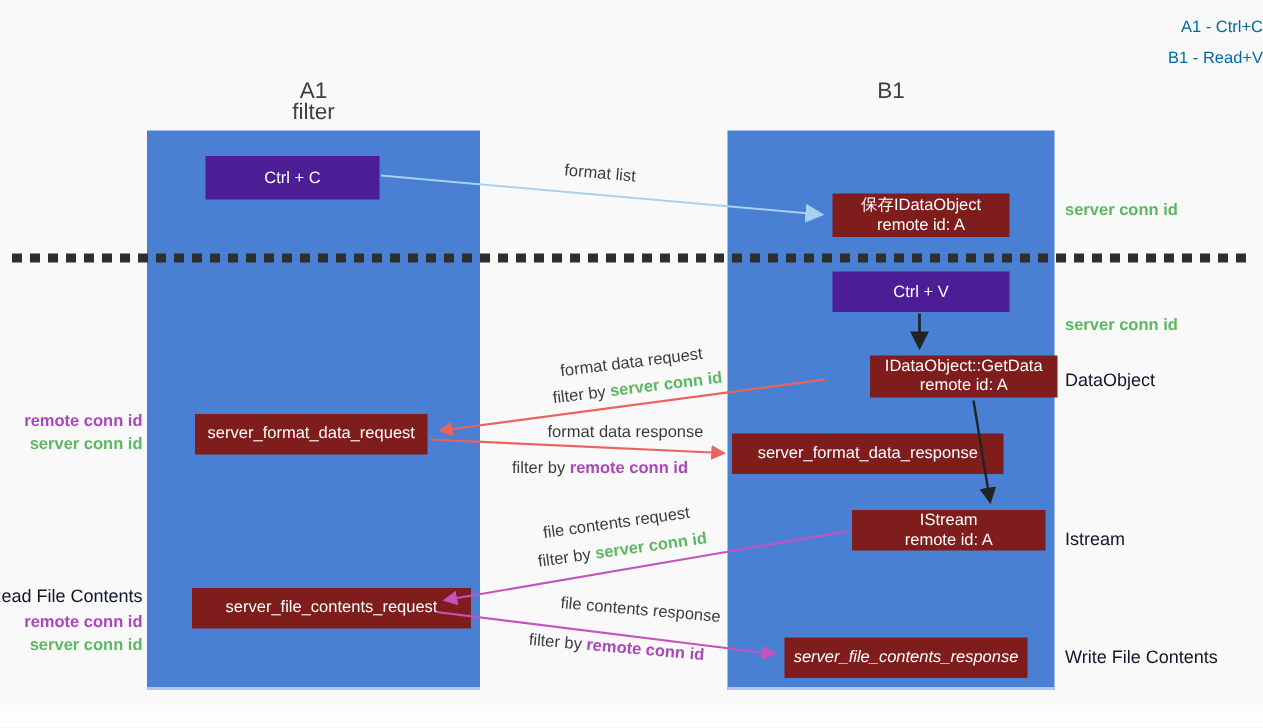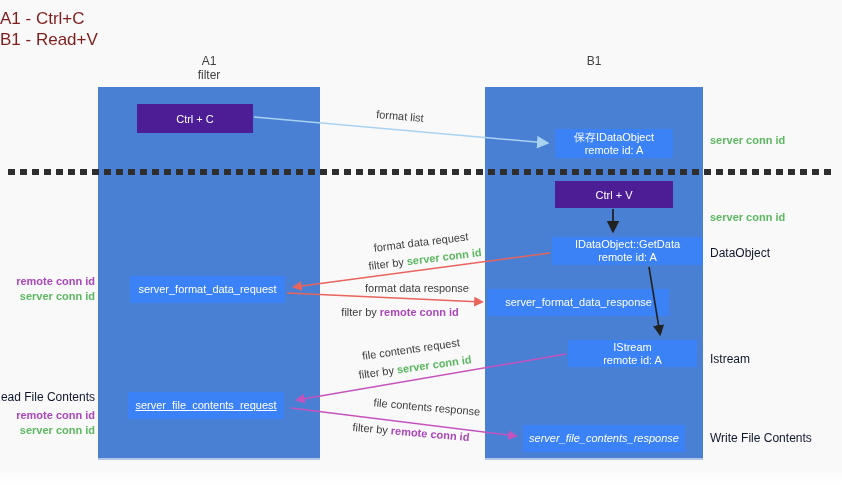--- a/index.html
+++ b/index.html
@@ -4,31 +4,31 @@
 <style>
   * { margin: 0; padding: 0; box-sizing: border-box; }
   body { font-family: "Liberation Sans", sans-serif; background: #e8e8e8; }
   .canvas {
     position: relative; width: 842px; height: 485px;
     background: #f9f9f9; overflow: hidden;
     font-family: "Liberation Sans", sans-serif;
   }
   .bottom-fade { position: absolute; left: 0; right: 0; bottom: 0; height: 16px;
     background: linear-gradient(#f9f9f9, #ffffff); }
-  .title { position: absolute; left: 0; right: 0; top: 8px; text-align: left;
-    font-size: 17px; color: #7f1d1d; line-height: 21px; }
+  .title { position: absolute; left: 0; right: 0; top: 8px; text-align: right;
+    font-size: 11px; color: #0369a1; line-height: 21px; }
   .col-header { position: absolute; top: 54px; text-align: center;
-    font-size: 12px; color: #3f3f3f; line-height: 14px; }
+    font-size: 15px; color: #3f3f3f; line-height: 14px; }
   .column { position: absolute; top: 87px; height: 373px; background: #4a80d4;
     border-bottom: 2px solid #b3c6ea; }
   .dotted { position: absolute; left: 8px; top: 169px; width: 828px; height: 6px;
     background: repeating-linear-gradient(90deg, #2e2e2e 0 7px, transparent 7px 12px); }
   .btn-green { position: absolute; background: #4c1d95; color: #ffffff;
     font-size: 11px; display: flex; align-items: center; justify-content: center; }
-  .box-orange { position: absolute; background: #3b82f6; color: #ffffff;
+  .box-orange { position: absolute; background: #7f1d1d; color: #ffffff;
     font-size: 11px; line-height: 13px; display: flex; flex-direction: column;
     align-items: center; justify-content: center; text-align: center; white-space: nowrap; }
   .side-label { position: absolute; white-space: nowrap; }
   .right-col { left: 710px; }
   .left-col { right: 747px; text-align: right; }
   .green-txt { color: #5cb860; font-weight: bold; }
   .purple-txt { color: #ab47bc; font-weight: bold; }
   .dark-txt { color: #0f172a; }
   .lbl-11 { font-size: 11px; }
   .lbl-12 { font-size: 12px; }
@@ -60,31 +60,31 @@
 
   <div class="dotted"></div>
 
   <div class="btn-green" style="left:137px; top:104px; width:116px; height:29px;">Ctrl + C</div>
   <div class="btn-green" style="left:555px; top:181px; width:118px; height:27px;">Ctrl + V</div>
 
   <div class="box-orange" style="left:555px; top:129px; width:118px; height:29px;">
     <div>保存IDataObject</div>
     <div>remote id: A</div>
   </div>
-  <div class="box-orange" style="left:552px; top:237px; width:151px; height:28px;">
+  <div class="box-orange" style="left:580px; top:237px; width:125px; height:28px;">
     <div>IDataObject::GetData</div>
     <div>remote id: A</div>
   </div>
   <div class="box-orange" style="left:130px; top:276px; width:155px; height:27px;">server_format_data_request</div>
   <div class="box-orange" style="left:488px; top:289px; width:181px; height:27px;">server_format_data_response</div>
   <div class="box-orange" style="left:568px; top:340px; width:129px; height:27px;">
     <div>IStream</div>
     <div>remote id: A</div>
   </div>
-  <div class="box-orange" style="left:128px; top:392px; width:156px; height:27px;text-decoration:underline;">server_file_contents_request</div>
+  <div class="box-orange" style="left:128px; top:392px; width:186px; height:27px;">server_file_contents_request</div>
   <div class="box-orange" style="left:523px; top:425px; width:162px; height:27px;font-style:italic;">server_file_contents_response</div>
 
   <div class="side-label left-col lbl-11 lh15" style="top:274px;">
     <div class="purple-txt">remote conn id</div>
     <div class="green-txt">server conn id</div>
   </div>
   <div class="side-label left-col lbl-12 dark-txt" style="top:390px;">Read File Contents</div>
   <div class="side-label left-col lbl-11 lh15" style="top:408px;">
     <div class="purple-txt">remote conn id</div>
     <div class="green-txt">server conn id</div>

